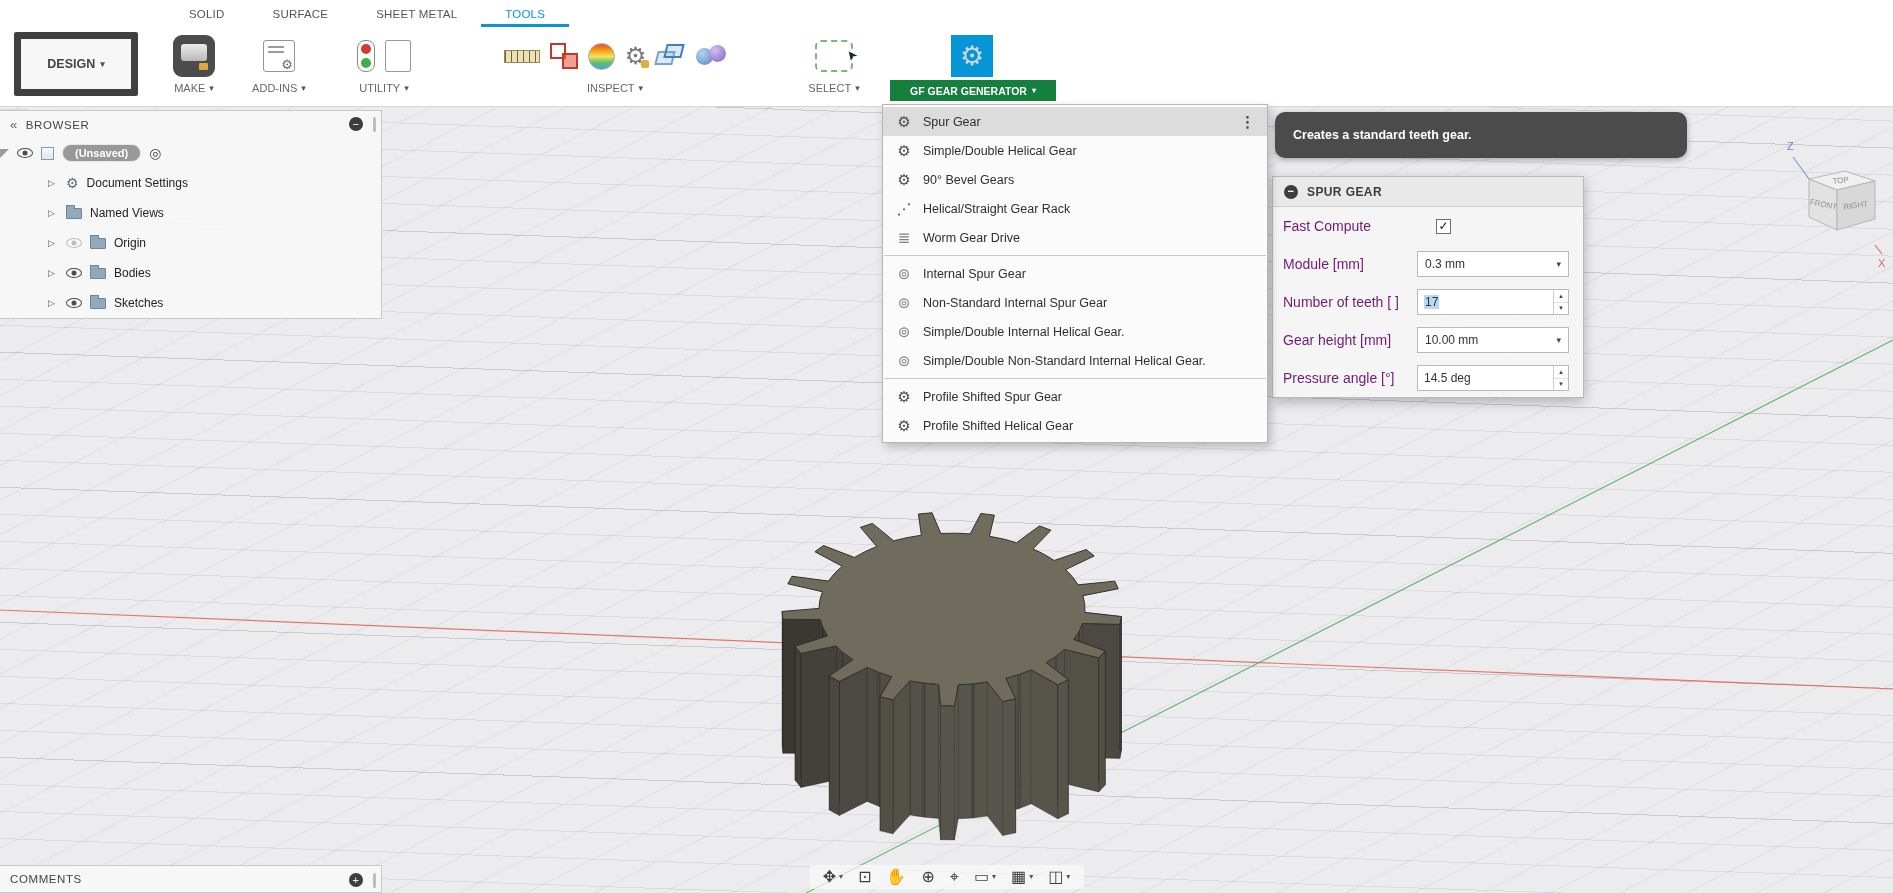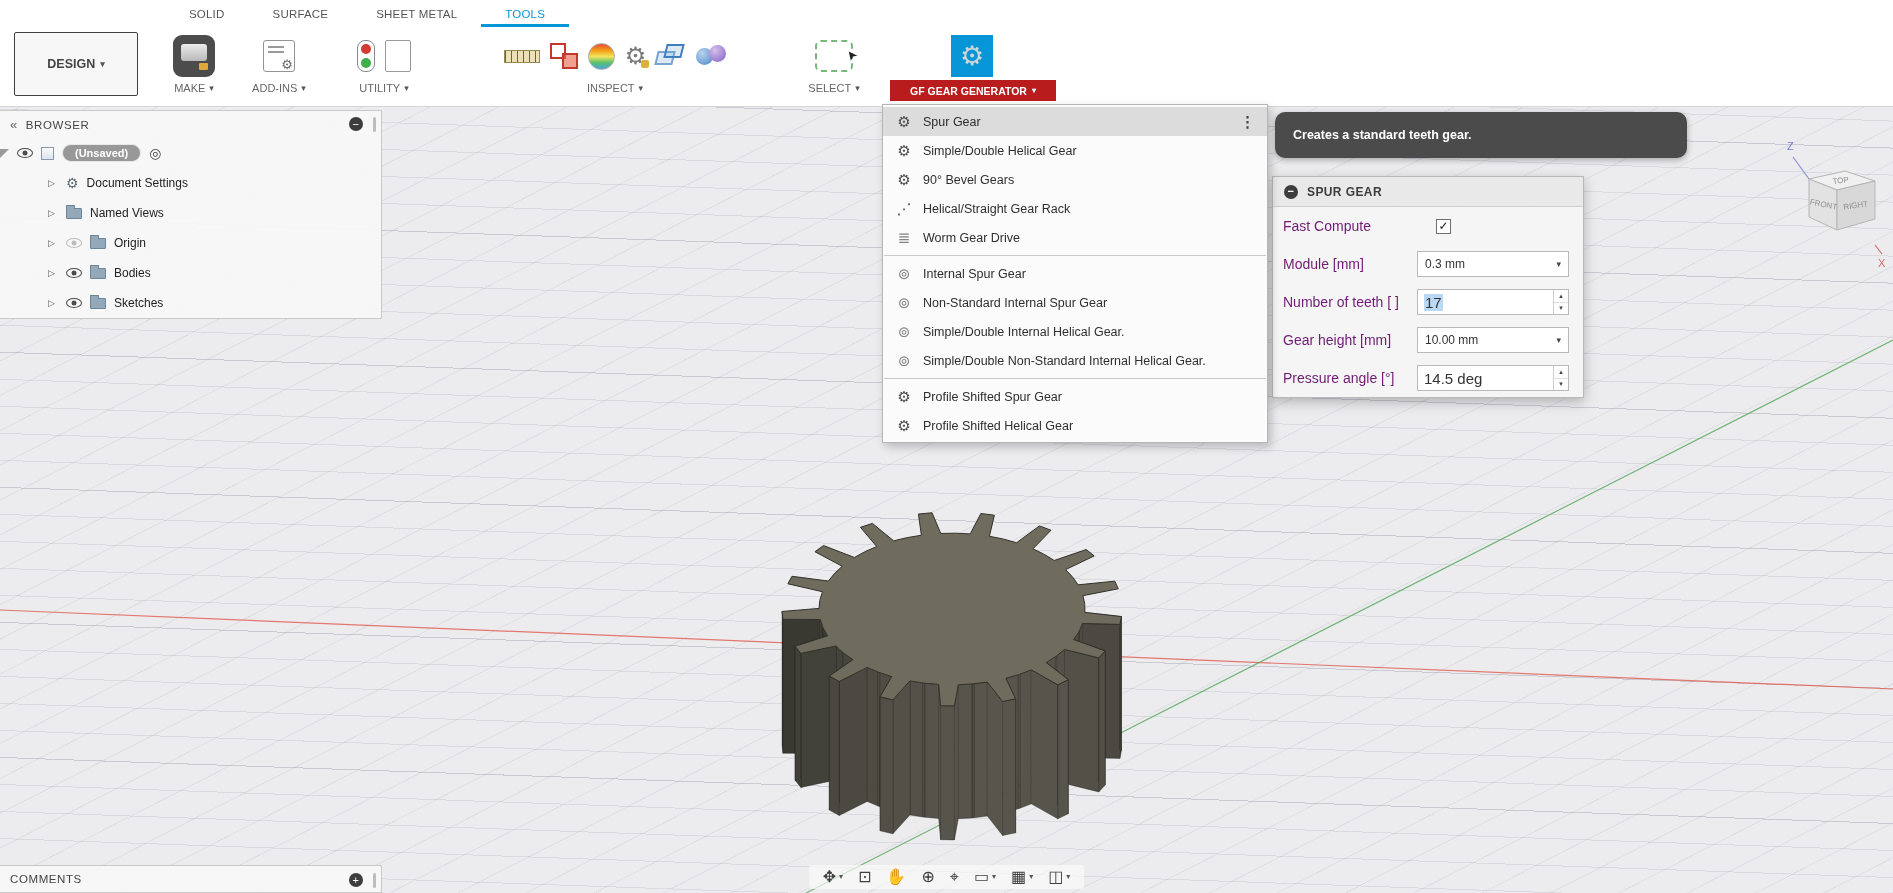--- a/index.html
+++ b/index.html
@@ -7,21 +7,21 @@
   body{font-family:"Liberation Sans",sans-serif;font-size:12px;color:#333;background:#fff}
   .app{position:relative;width:1893px;height:893px;overflow:hidden}
 
   
   .tabbar{position:absolute;left:0;top:0;right:0;height:27px;background:#fff;display:flex;align-items:stretch;padding-left:165px;z-index:6}
   .tab{padding:8px 24px;display:flex;align-items:center;font-size:11.5px;color:#555;letter-spacing:.2px;cursor:pointer}
   .tab.active{color:#0696d7;font-weight:normal;box-shadow:inset 0 -3px 0 #0696d7}
 
   
   .toolbar{position:absolute;left:0;top:27px;right:0;height:80px;background:#fff;border-bottom:1px solid #d5d5d5;z-index:5}
-  .design-btn{position:absolute;left:14px;top:5px;width:124px;height:64px;background:#f7f7f7;border:1px solid #404040;border-radius:2px;display:flex;align-items:center;justify-content:center;gap:5px;font-weight:bold;font-size:12.5px;color:#444;cursor:pointer}
+  .design-btn{position:absolute;left:14px;top:5px;width:124px;height:64px;background:#f7f7f7;border:7px solid #404040;border-radius:2px;display:flex;align-items:center;justify-content:center;gap:5px;font-weight:bold;font-size:12.5px;color:#444;cursor:pointer}
   .caret{font-size:9px;color:#555}
   .tgroup{position:absolute;top:4px;display:flex;flex-direction:column;align-items:center}
   .ticons{height:50px;display:flex;align-items:center;gap:10px}
   .tlabel{margin-top:1px;font-size:11px;color:#666;display:flex;gap:4px;align-items:center;cursor:pointer;white-space:nowrap}
   .make-icon{width:42px;height:42px;border-radius:9px;background:#4c4c4c;position:relative;display:inline-block}
   .make-icon .mk-screen{position:absolute;left:8px;top:9px;width:26px;height:17px;border-radius:3px;background:linear-gradient(#ececec,#b9b9b9)}
   .make-icon .mk-dot{position:absolute;right:7px;bottom:7px;width:9px;height:7px;background:#e0a83c;border-radius:1px}
   .addins-icon{width:32px;height:32px;border:1.5px solid #949494;border-radius:3px;background:#fff;position:relative;display:inline-block}
   .addins-icon .ai-lines{position:absolute;left:4px;top:5px;width:16px;height:10px;background:repeating-linear-gradient(#9a9a9a 0 2px,transparent 2px 5px)}
   .addins-icon .ai-gear{position:absolute;right:1px;bottom:0;font-size:13px;color:#6d6d6d;line-height:1}
@@ -41,21 +41,21 @@
   .frames-icon .fr{position:absolute;width:18px;height:14px;border:2px solid #3f7fbf;transform:skewX(-14deg);background:rgba(120,170,220,.25)}
   .frames-icon .fr.b{left:0;top:8px;border-color:#7aa3d0}
   .frames-icon .fr.a{left:9px;top:1px}
   .spheres-icon{width:30px;height:26px;position:relative;display:inline-block}
   .spheres-icon .sp{position:absolute;width:17px;height:17px;border-radius:50%}
   .spheres-icon .sp.blue{left:0;top:5px;background:radial-gradient(circle at 35% 30%,#b7d3ee,#4d86c4)}
   .spheres-icon .sp.purple{right:0;top:2px;background:radial-gradient(circle at 35% 30%,#d3c0ee,#8360c2)}
   .select-icon{width:38px;height:32px;border:2px dashed #74b87a;border-radius:6px;position:relative;display:inline-block}
   .select-icon .cursor{position:absolute;right:-6px;top:7px;font-size:13px;color:#222;transform:rotate(-128deg);line-height:1}
   .gfgear-icon{width:42px;height:42px;background:#0696d7;display:flex;align-items:center;justify-content:center;font-size:27px;color:#cfd6da}
-  .gf-label{position:absolute;left:890px;top:53px;width:166px;height:21px;background:#b91c1c;color:#fff;font-size:10.5px;font-weight:bold;display:flex;align-items:center;justify-content:center;gap:5px;cursor:pointer}
+  .gf-label{position:absolute;left:890px;top:53px;width:166px;height:21px;background:#15803d;color:#fff;font-size:10.5px;font-weight:bold;display:flex;align-items:center;justify-content:center;gap:5px;cursor:pointer}
   .gf-label .caret{color:#e6f4fb;font-size:8px}
 
   
   .viewport{position:absolute;left:0;top:107px;right:0;bottom:0;background-color:#ececee;
     background-image:
       repeating-linear-gradient(2deg, rgba(125,130,150,.16) 0 1px, transparent 1px 27px),
       repeating-linear-gradient(333deg, rgba(125,130,150,.12) 0 1px, transparent 1px 31px),
       repeating-linear-gradient(2deg, rgba(110,115,135,.16) 0 1px, transparent 1px 135px);
   }
   #viewport-svg{position:absolute;inset:0;width:100%;height:100%}
@@ -108,21 +108,21 @@
 
   
   .dialog{position:absolute;left:1272px;top:176px;width:312px;background:rgba(245,245,245,.97);border:1px solid #b9b9b9;box-shadow:0 4px 12px rgba(0,0,0,.25);z-index:30}
   .dlg-header{height:30px;background:#e9e9e9;border-bottom:1px solid #cfcfcf;display:flex;align-items:center;gap:9px;padding:0 11px;font-weight:bold;color:#3c3c3c;letter-spacing:.4px;font-size:12px}
   .drow{display:flex;align-items:center;height:38px;padding:0 10px}
   .dlabel{flex:0 0 134px;font-size:14px;color:#701a75}
   .checkbox{width:15px;height:15px;border:1px solid #6f6f6f;background:#fff;display:flex;align-items:center;justify-content:center;font-size:12px;color:#222;margin-left:19px;cursor:pointer;line-height:1}
   .select{width:152px;height:26px;background:#fff;border:1px solid #b9b9b9;display:flex;align-items:center;justify-content:space-between;padding:0 7px;font-size:12px;cursor:pointer}
   .sel-caret{font-size:9px;color:#444}
   .spin{width:152px;height:26px;border:1px solid #b9b9b9;background:#fff;display:flex;cursor:text}
-  .spin-val{flex:1;display:flex;align-items:center;padding:0 6px;font-size:15px}
+  .spin-val{flex:1;display:flex;align-items:center;padding:0 6px;font-size:12px}
   .txtsel{background:#b9d8f4;padding:0 1px}
   .spin-btns{width:15px;border-left:1px solid #cfcfcf;display:flex;flex-direction:column}
   .spin-btns span{flex:1;display:flex;align-items:center;justify-content:center;font-size:7px;color:#444;cursor:pointer}
   .spin-btns span:first-child{border-bottom:1px solid #e0e0e0}
   .dbtns{display:flex;justify-content:flex-end;gap:9px;padding:10px 10px 13px}
   .btn{width:78px;height:25px;background:#dcdcdc;border:1px solid #a5a5a5;border-radius:1px;font-size:12px;color:#2e2e2e;font-family:"Liberation Sans",sans-serif;cursor:pointer}
 </style>
 </head>
 <body>
 

